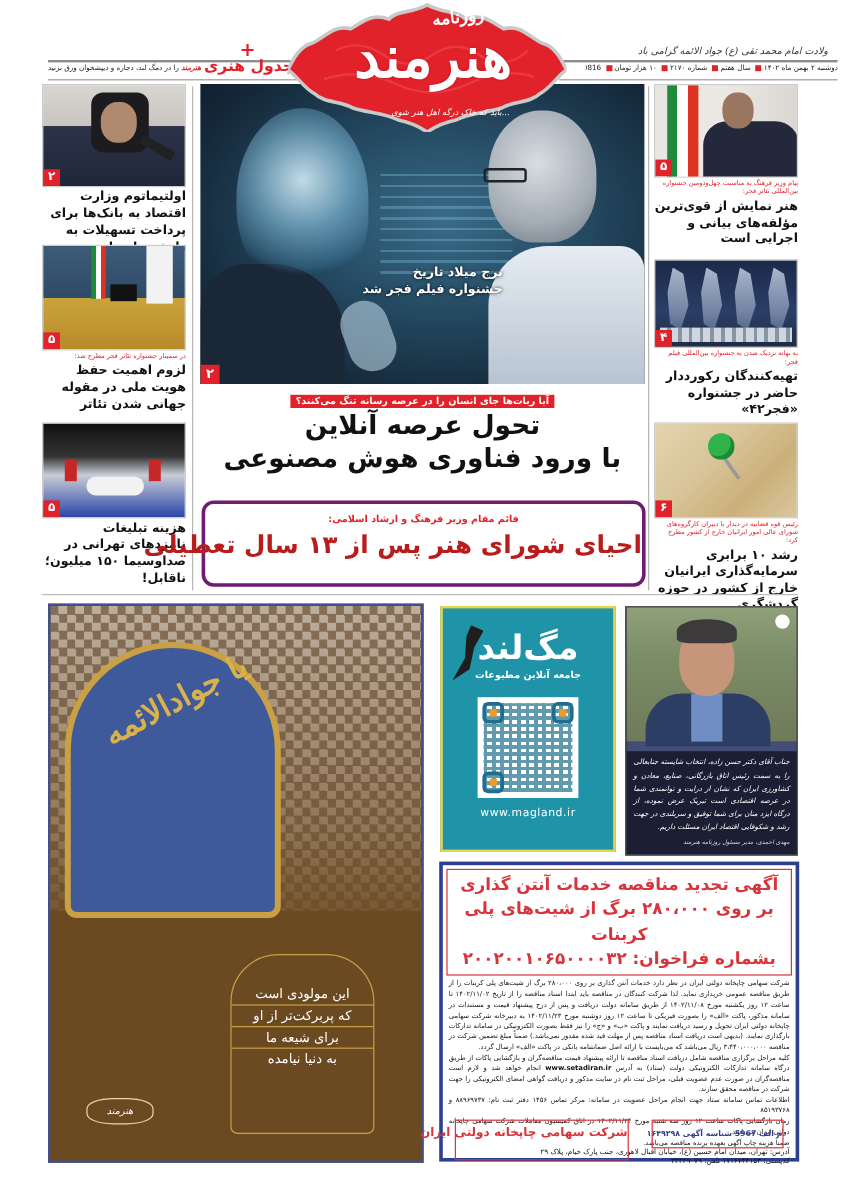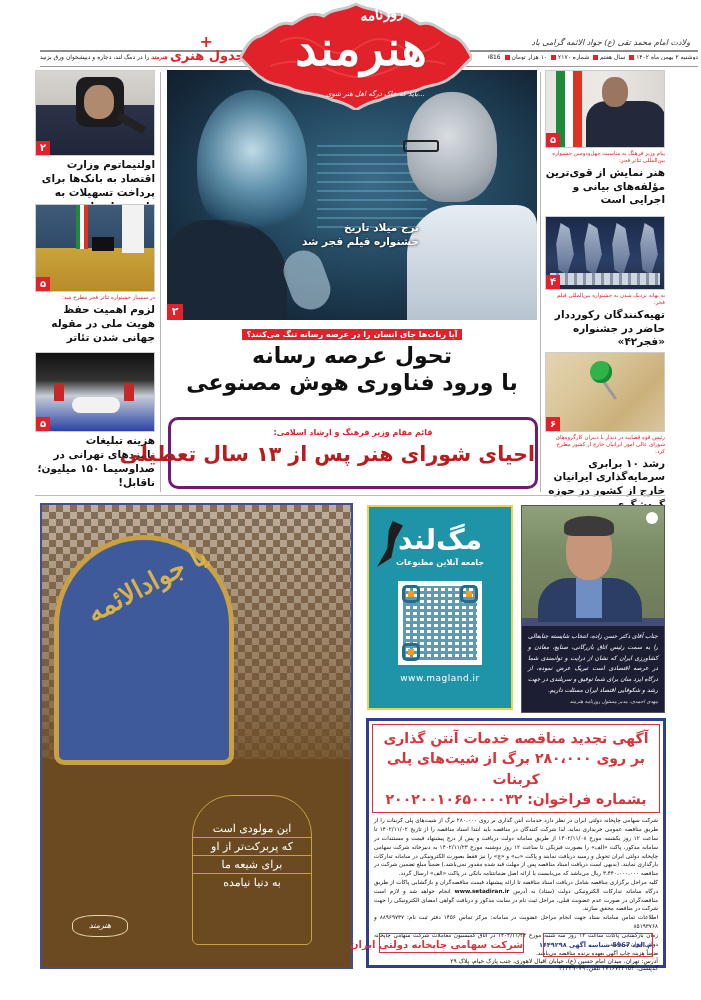--- a/index.html
+++ b/index.html
@@ -120,21 +120,21 @@
     .ad-congrats .txt { font-family: "DejaVu Serif", serif; font-style: italic; font-size: 6px; color: #fff; line-height: 1.8; padding: 5px 6px 0; text-align: justify; }
     .ad-congrats .from { font-family: "DejaVu Serif", serif; font-style: italic; font-size: 5px; color: #ddd; padding: 2px 6px; text-align: right; }
 
     .ad-tender { position: absolute; top: 718px; left: 366px; width: 300px; height: 250px; border: 3px solid #2f3f8f; background: #fff; padding: 3px; }
     .ad-tender .t-head { border: 1.5px solid #d8343b; padding: 3px 4px; text-align: center; }
     .ad-tender .t-head .l1 { font-size: 14px; font-weight: bold; color: #d8343b; line-height: 1.45; }
     .ad-tender .body { font-size: 5.7px; line-height: 1.55; color: #111; text-align: justify; padding: 3px 2px 0; }
     .ad-tender .body b { font-weight: bold; direction: ltr; }
     .ad-tender .addr { font-size: 6px; color: #111; padding: 0 2px; text-align: right; }
     .ad-tender .foot { position: absolute; bottom: 6px; left: 4px; right: 4px; height: 26px; }
-    .ad-tender .foot .co { position: absolute; left: 6px; top: 0; width: 145px; height: 20px; border: 1.5px solid #d8343b; color: #d8343b; font-size: 10px; font-weight: bold; text-align: left; line-height: 22px; white-space: nowrap; }
+    .ad-tender .foot .co { position: absolute; left: 6px; top: 0; width: 145px; height: 34px; border: 1.5px solid #d8343b; color: #d8343b; font-size: 10px; font-weight: bold; text-align: left; line-height: 22px; white-space: nowrap; }
     .ad-tender .foot .id { position: absolute; right: 6px; top: 0; width: 110px; height: 24px; border: 1.5px solid #d8343b; color: #2f3f8f; font-size: 6.5px; font-weight: bold; text-align: center; line-height: 22px; white-space: nowrap; }
   </style>
 </head>
 <body>
 
 <div class="hdr-line thick" style="top:50px; left:40px; width:215px;"></div>
 <div class="hdr-line" style="top:66px; left:40px; width:215px;"></div>
 <div class="hdr-line thick" style="top:50px; left:466px; width:232px;"></div>
 <div class="hdr-line" style="top:66px; left:466px; width:232px;"></div>
 
@@ -246,21 +246,21 @@
   <div class="glasses"></div>
   <div class="caption">
     <div>برج میلاد تاریخ</div>
     <div>جشنواره فیلم فجر شد</div>
   </div>
   <span class="num">۲</span>
 </div>
 
 <div class="headline-block">
   <span class="kicker-red">آیا ربات‌ها جای انسان را در عرصه رسانه تنگ می‌کنند؟</span>
-  <div class="main-title">تحول عرصه رسانه</div>
+  <div class="main-title">تحول عرصه آنلاین</div>
   <div class="main-title" style="margin-top:0;">با ورود فناوری هوش مصنوعی</div>
 </div>
 
 <div class="boxed">
   <div class="k">قائم مقام وزیر فرهنگ و ارشاد اسلامی:</div>
   <div class="t">احیای شورای هنر پس از ۱۳ سال تعطیلی</div>
 </div>
 
 <div class="hsep"></div>
 

